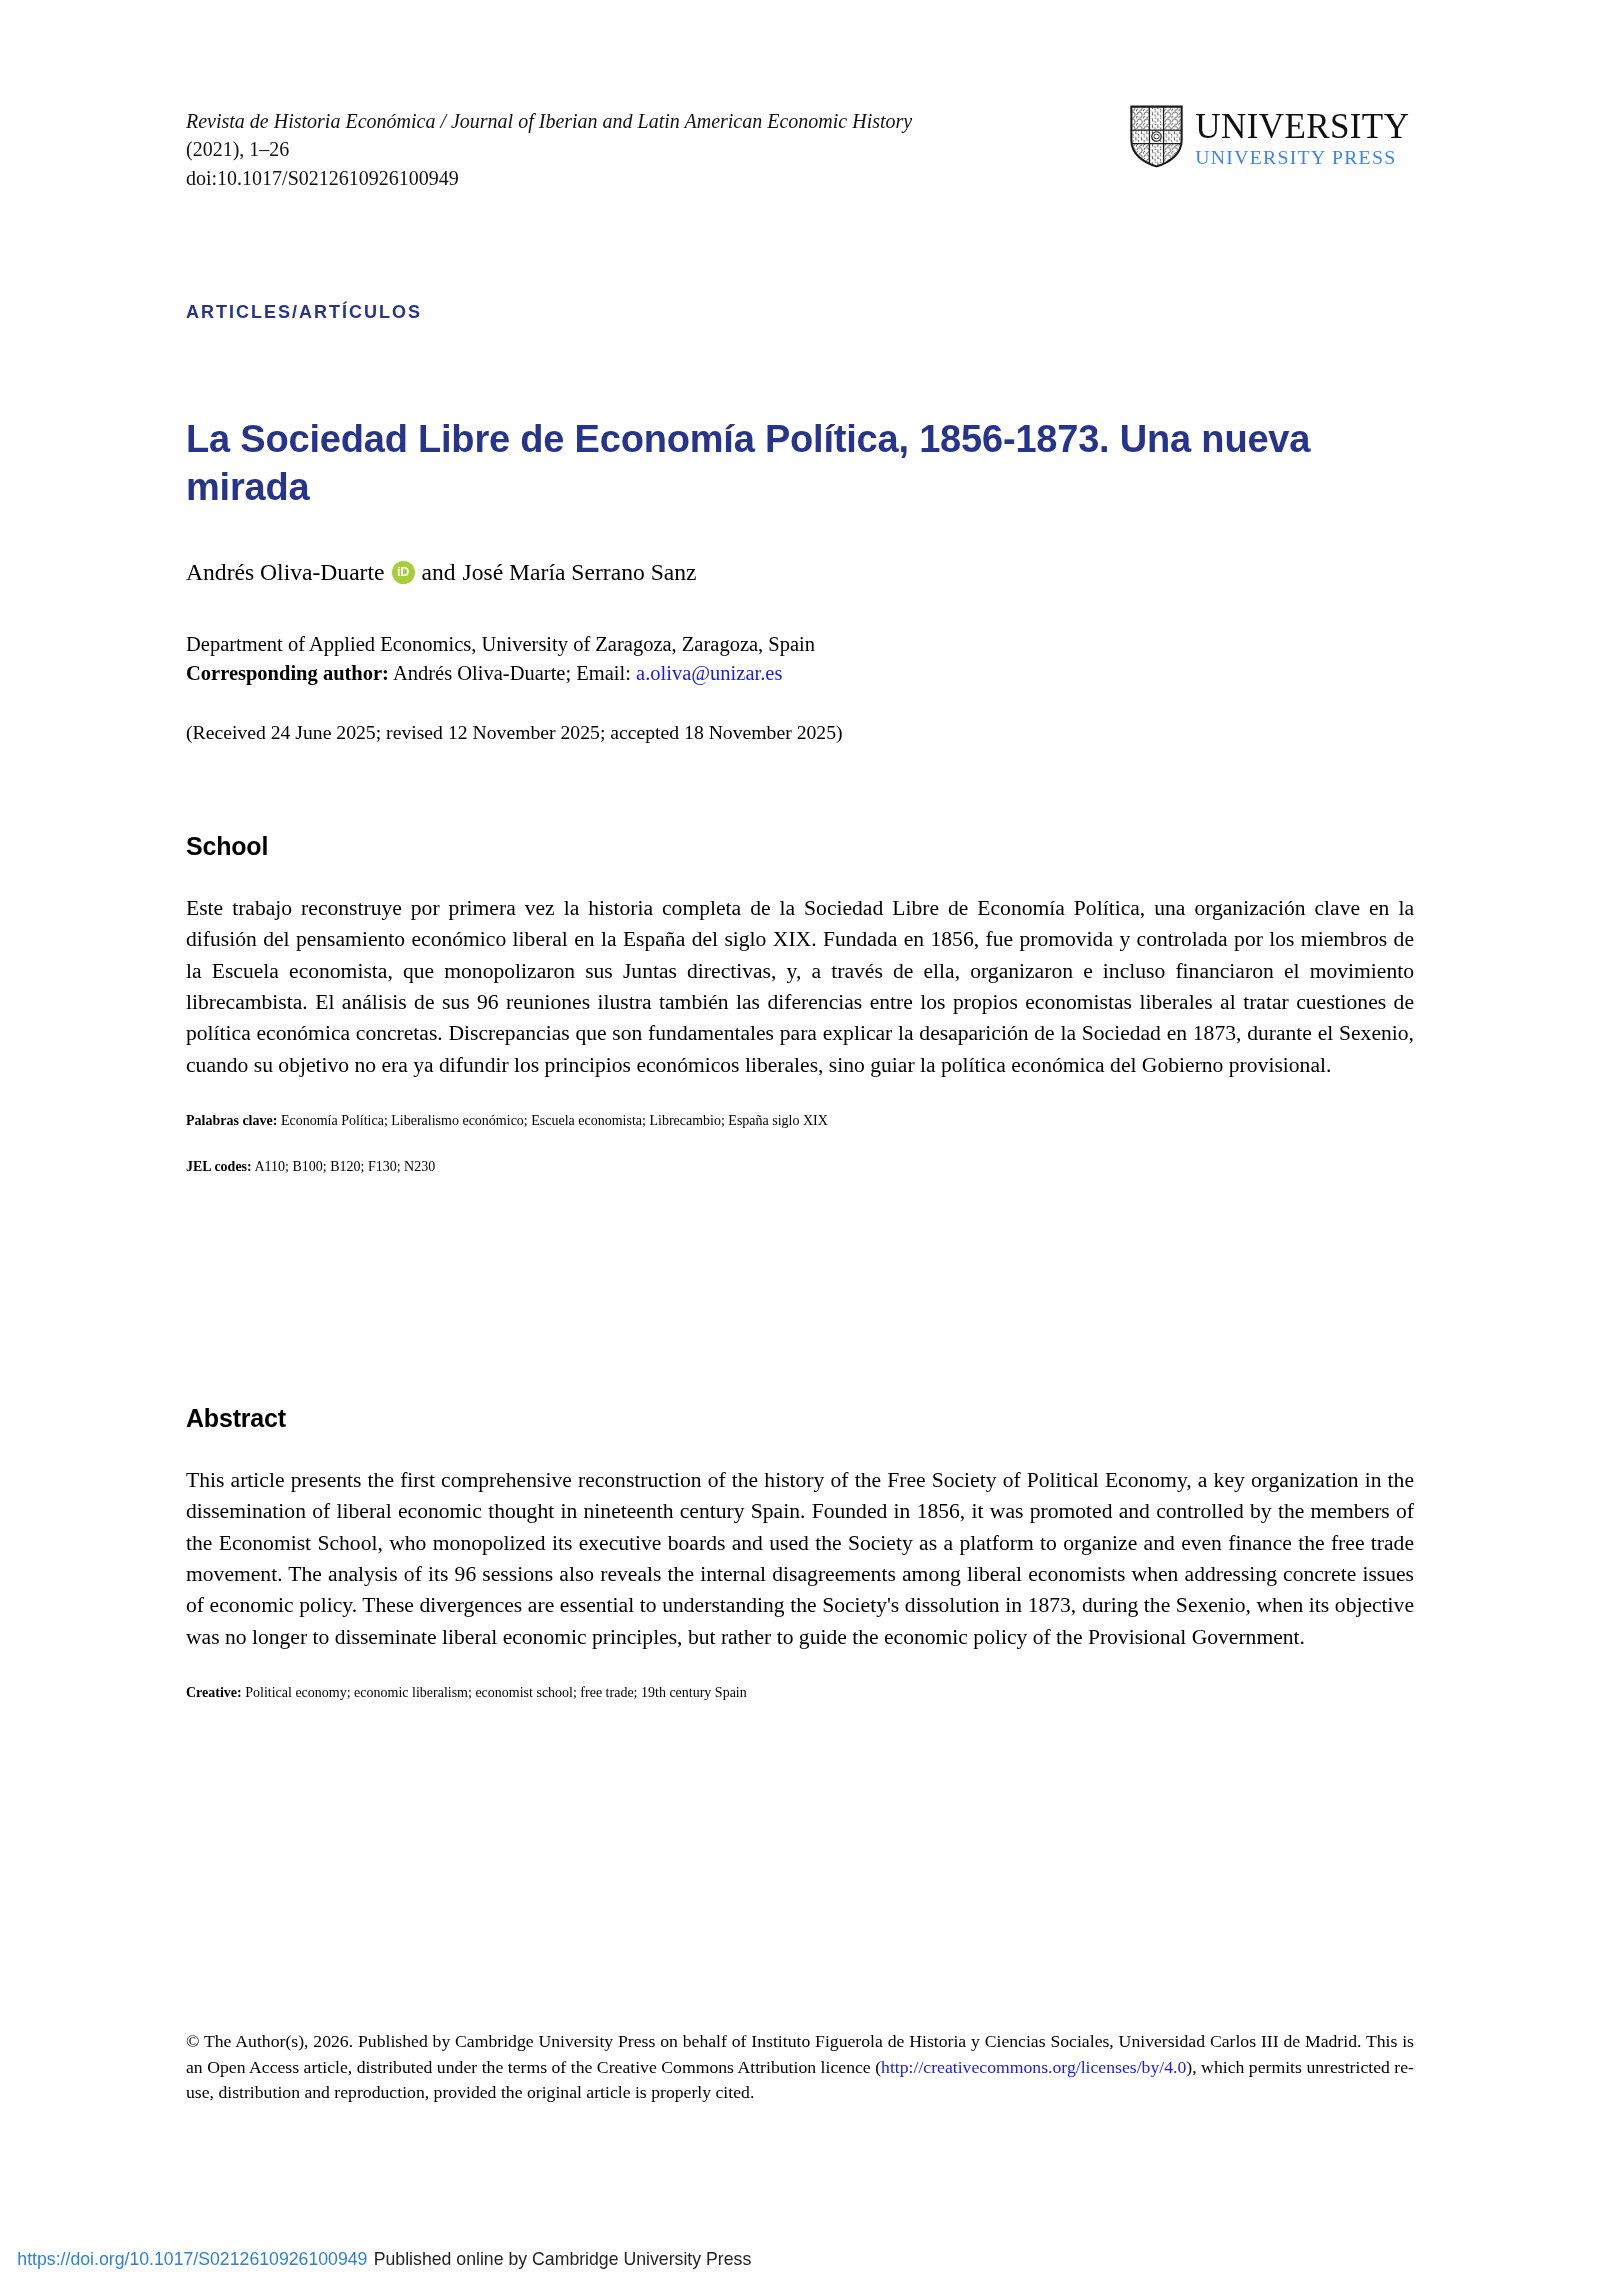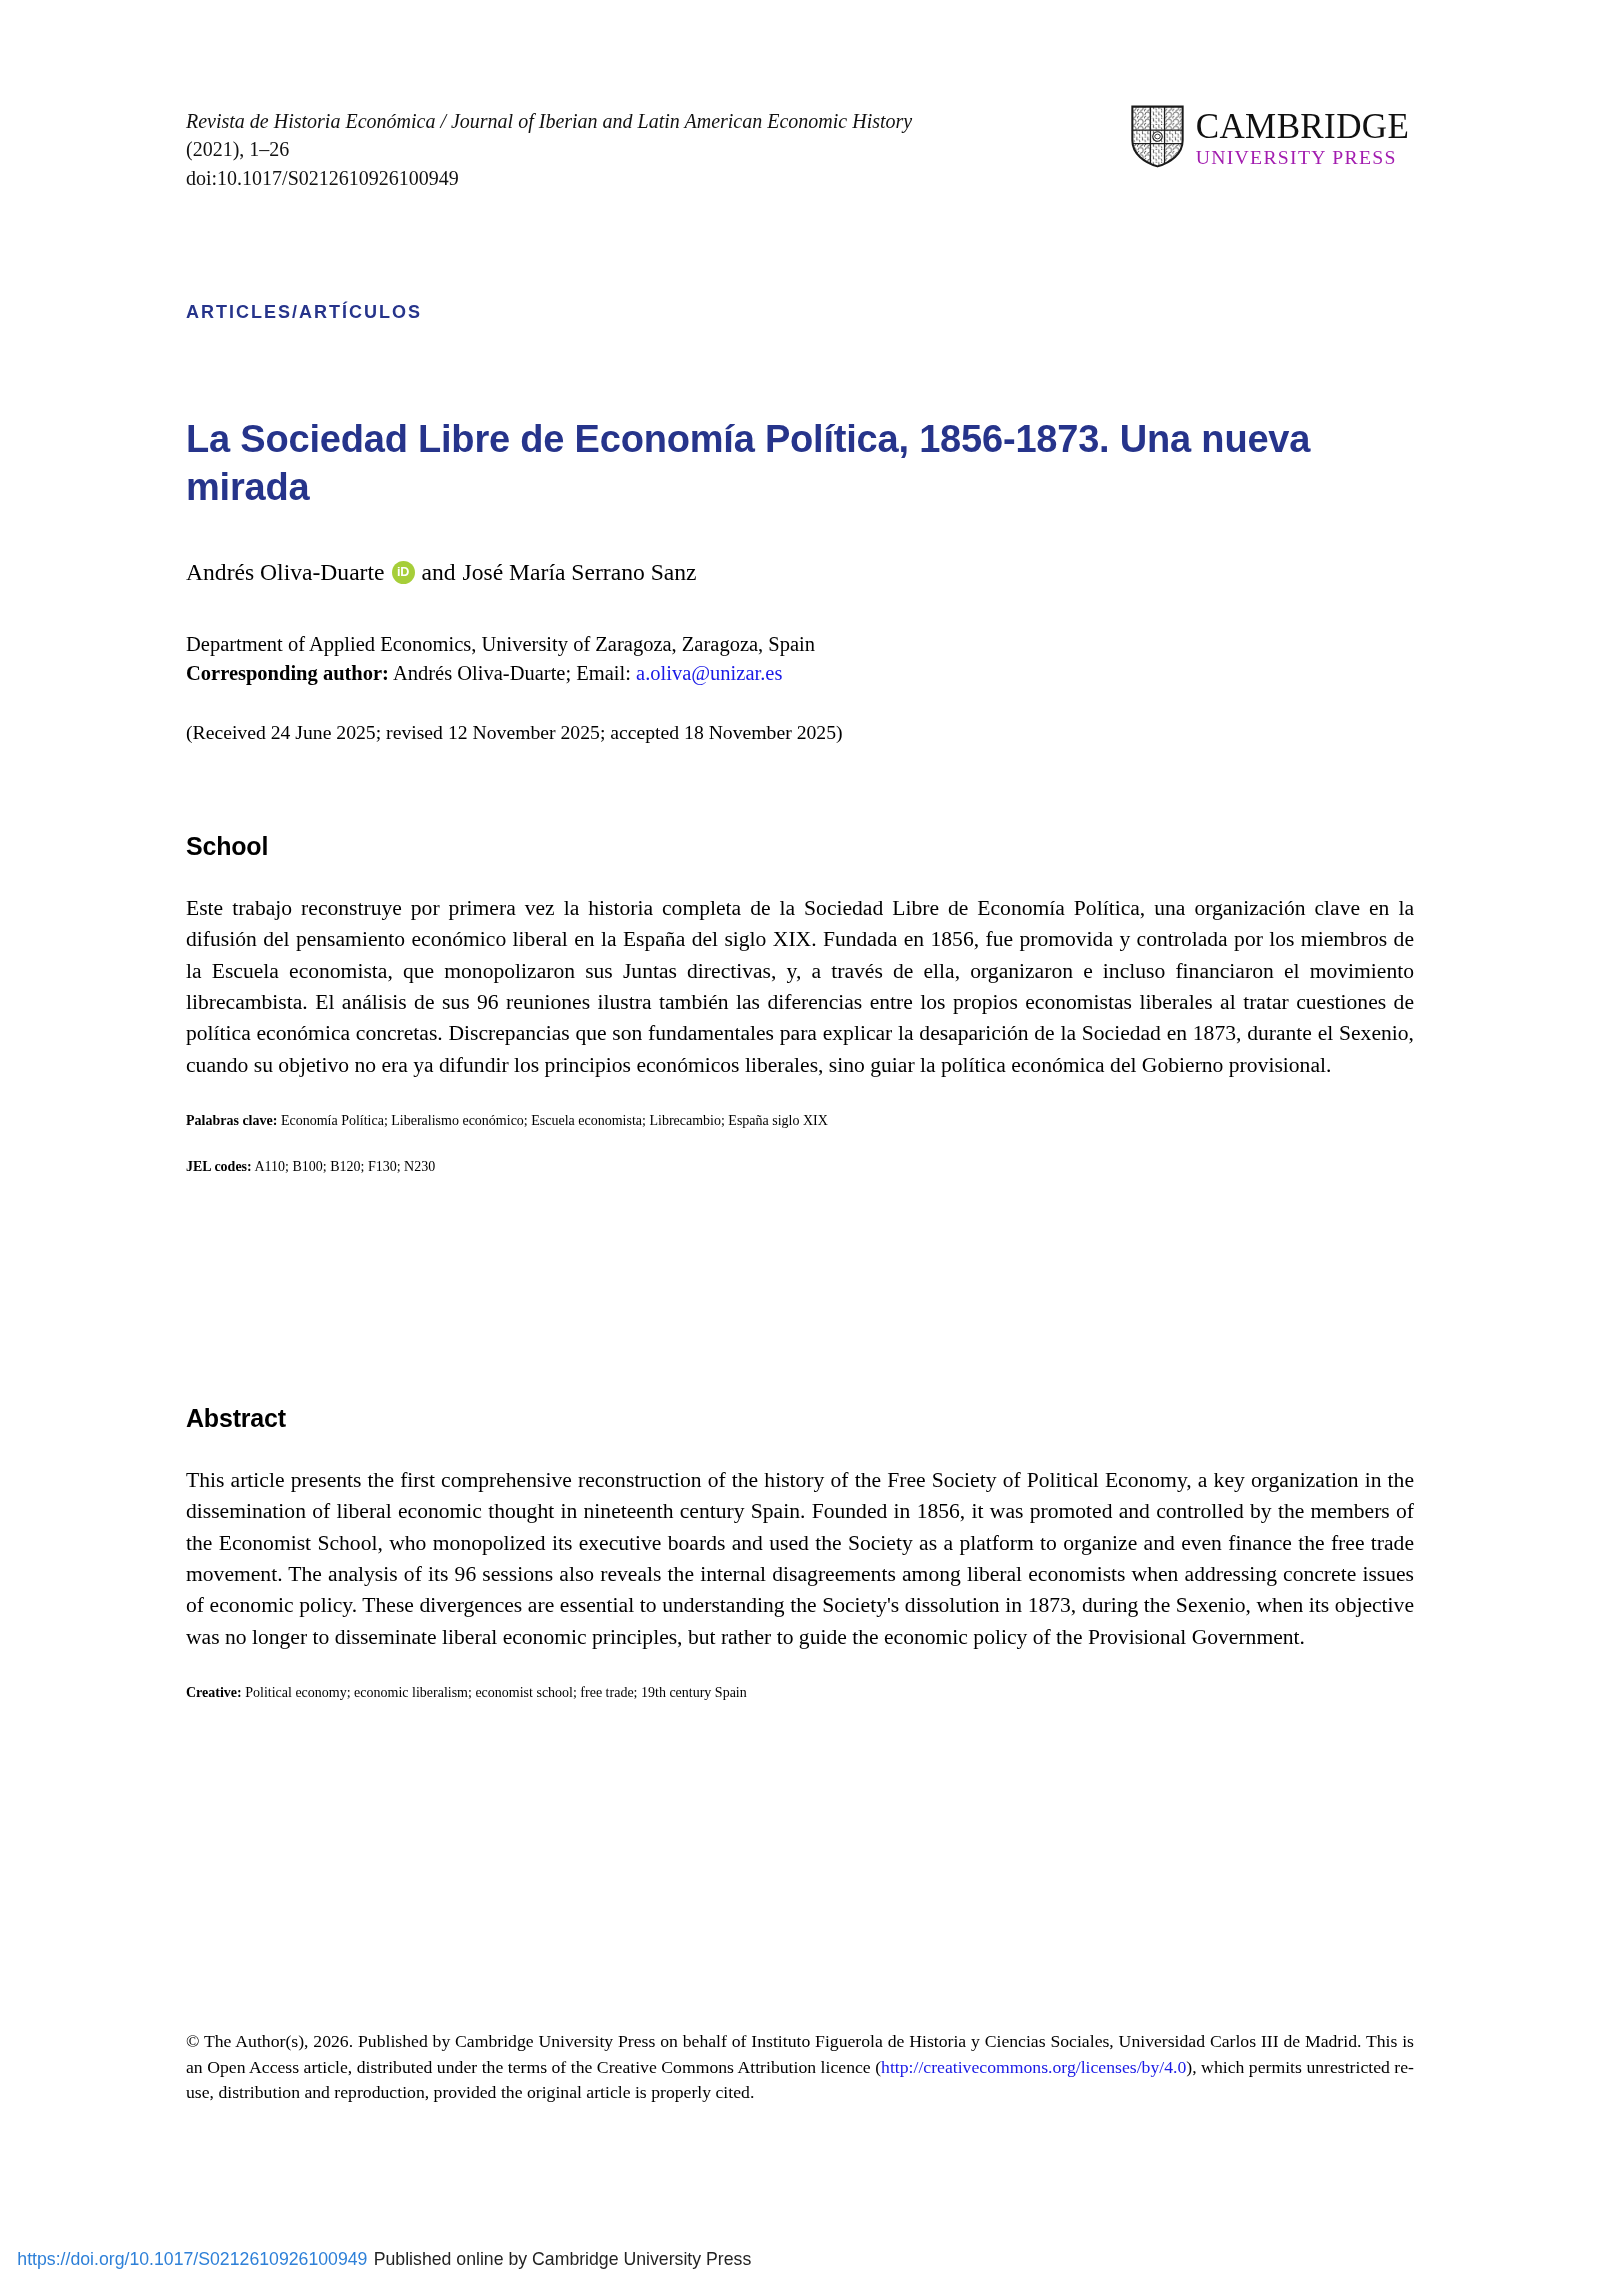--- a/index.html
+++ b/index.html
@@ -62,21 +62,21 @@
   .cup-line1 {
     font-family: "Liberation Serif", serif;
     font-size: 35px;
     letter-spacing: 0.4px;
     color: #111;
   }
   .cup-line2 {
     font-family: "Liberation Serif", serif;
     font-size: 19.7px;
     letter-spacing: 1.3px;
-    color: #a21caf;
+    color: #3b82f6;
     margin-top: 3.9px;
   }
 
   
   .article-type {
     position: absolute;
     left: 186px;
     top: 302px;
     font-family: "Liberation Sans", sans-serif;
     font-weight: bold;
@@ -262,21 +262,21 @@
             <rect x="0" y="33" width="70" height="17" fill="url(#erm)"></rect>
             <circle cx="35" cy="41" r="6" fill="#ffffff" stroke="#1a1a1a" stroke-width="1.4"></circle>
             <path d="M31.5 41 a3.5 3 0 0 1 7 0 a3.5 3 0 0 1 -7 0" fill="none" stroke="#1a1a1a" stroke-width="1.1"></path>
           </g>
           <path d="M3 3 H67 V46 C67 63 52 74 35 79 C18 74 3 63 3 46 Z" fill="none" stroke="#1a1a1a" stroke-width="2.6"></path>
           <path d="M26 3 V79 M3 33 H67 M3 50 H67" stroke="#1a1a1a" stroke-width="1.6" fill="none" clip-path="url(#shieldclip)"></path>
           <path d="M44 3 V79" stroke="#1a1a1a" stroke-width="1.6" fill="none" clip-path="url(#shieldclip)"></path>
         </svg>
       </span>
       <span class="cup-words">
-        <span class="cup-line1">CAMBRIDGE</span>
+        <span class="cup-line1">UNIVERSITY</span>
         <span class="cup-line2">UNIVERSITY PRESS</span>
       </span>
     </div>
   </div>
 
   <div class="article-type">ARTICLES/ARTÍCULOS</div>
 
   <h1 class="title">La Sociedad Libre de Economía Política, 1856-1873. Una nueva mirada</h1>
 
   <div class="authors">

